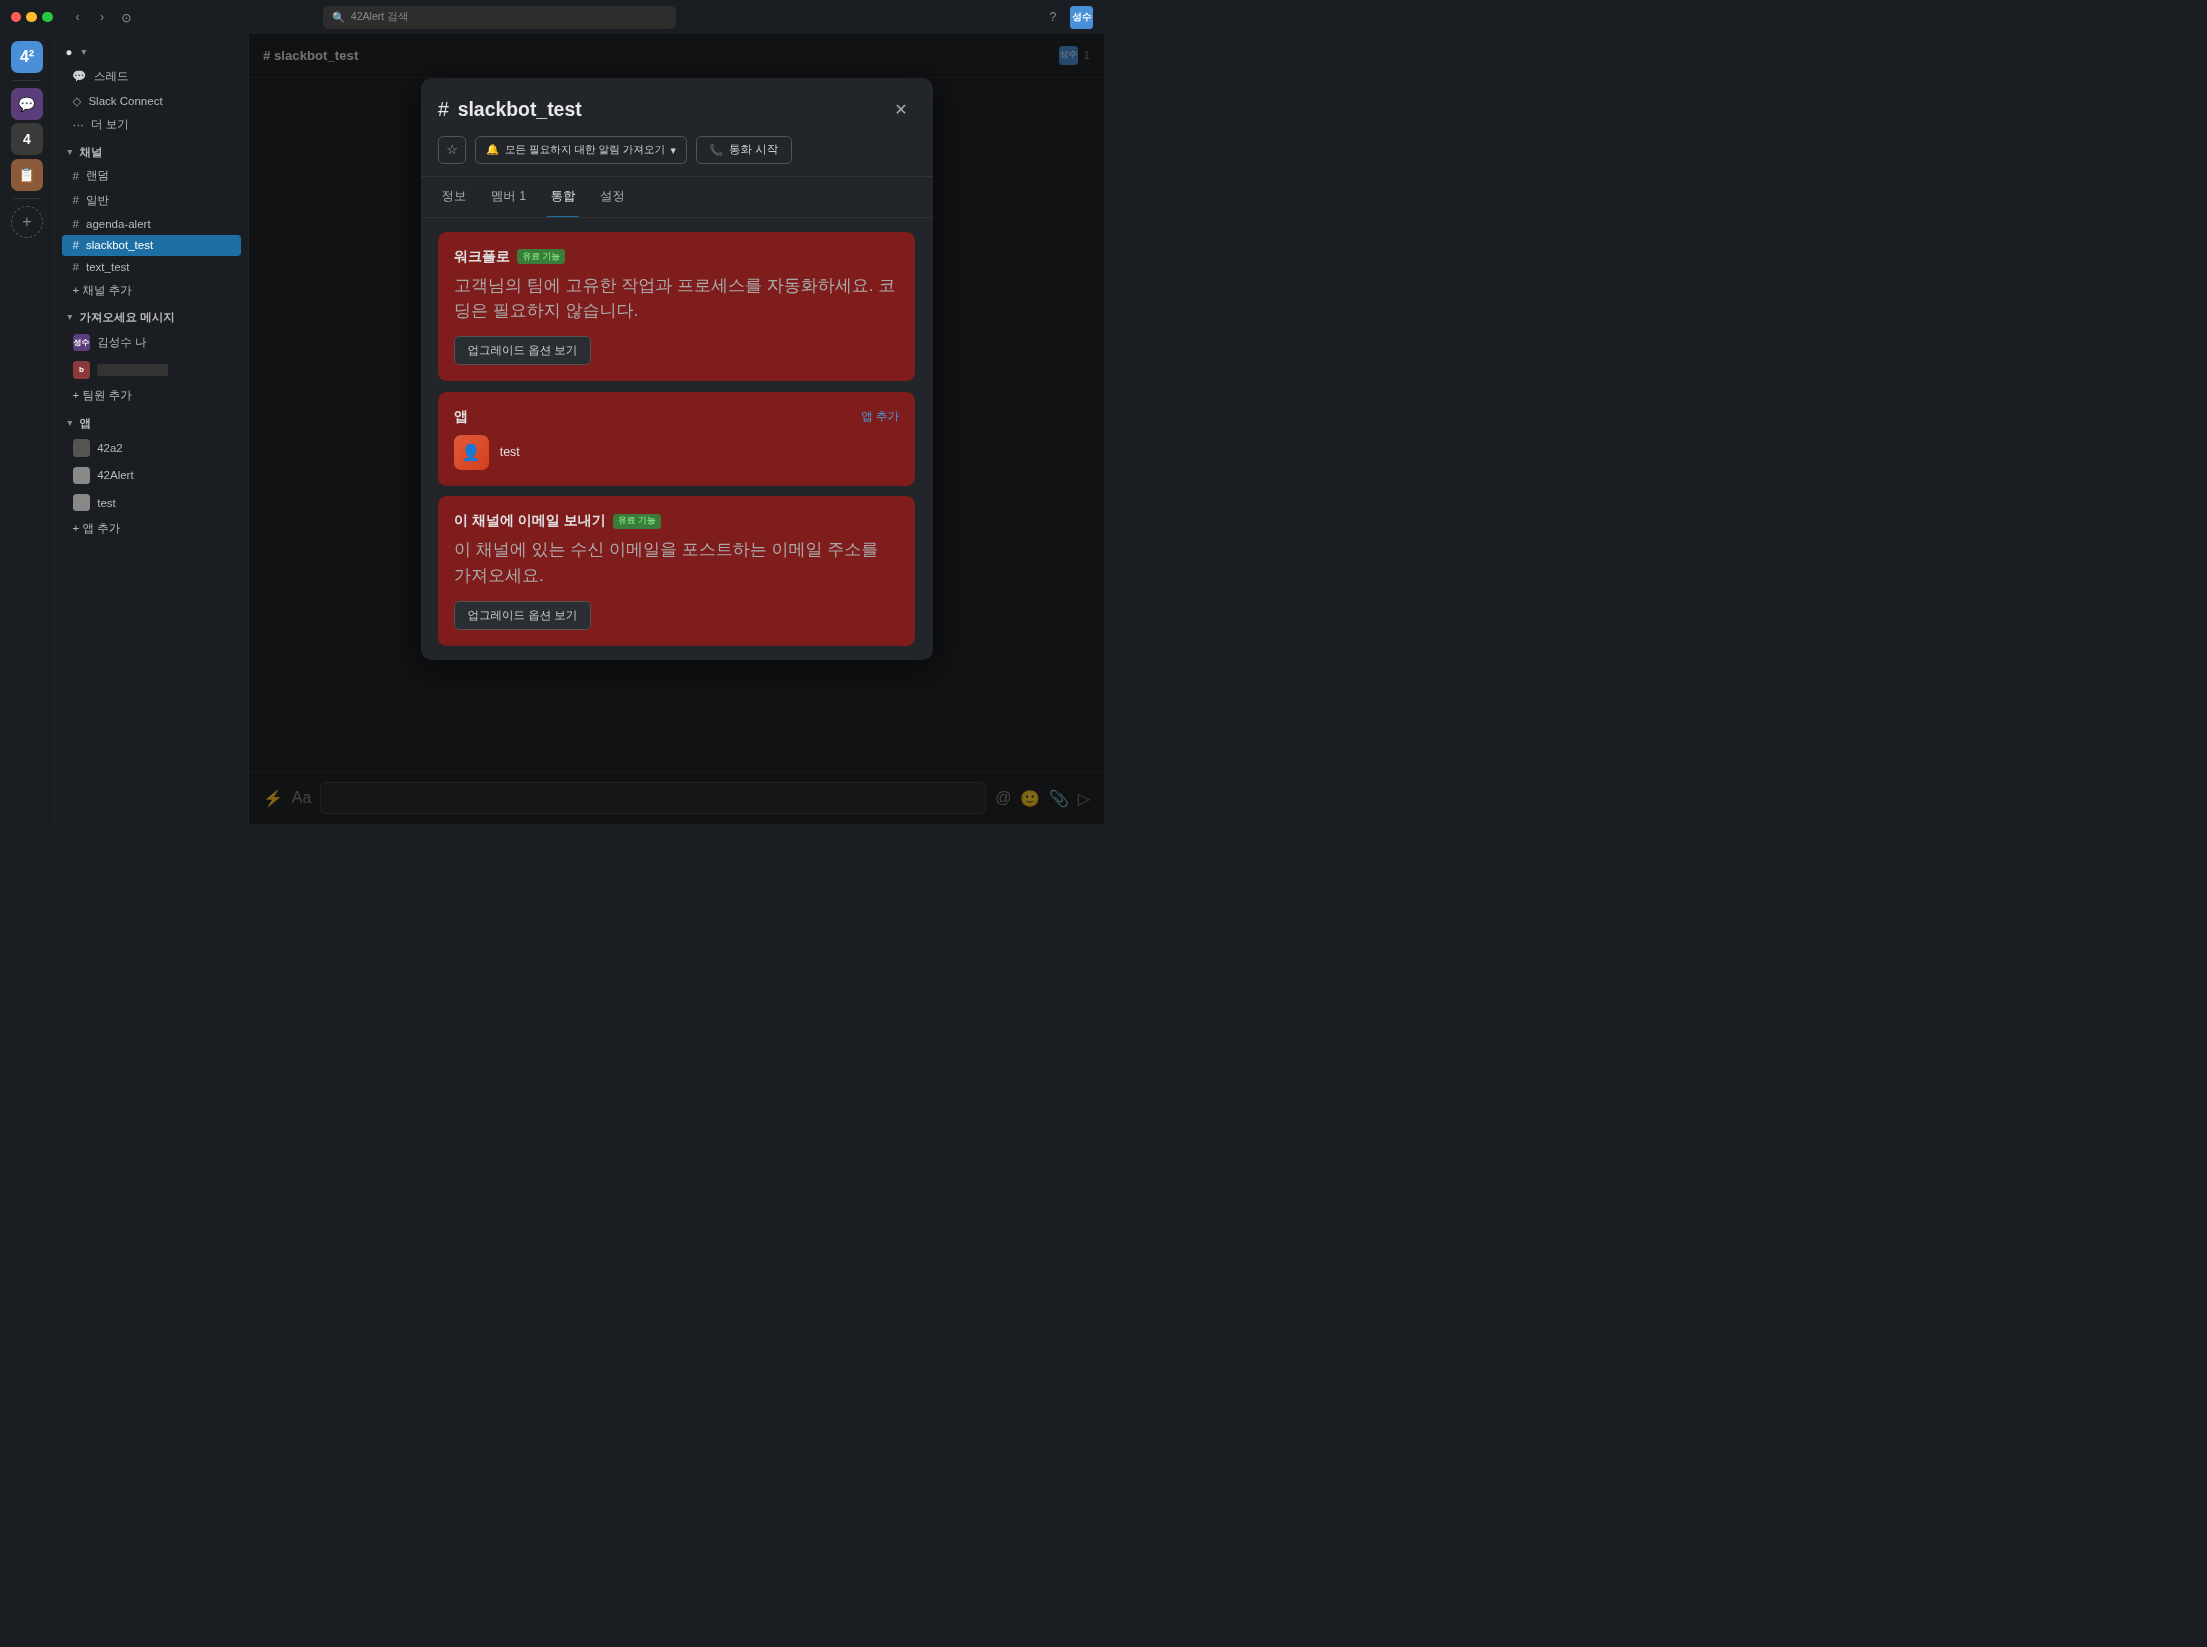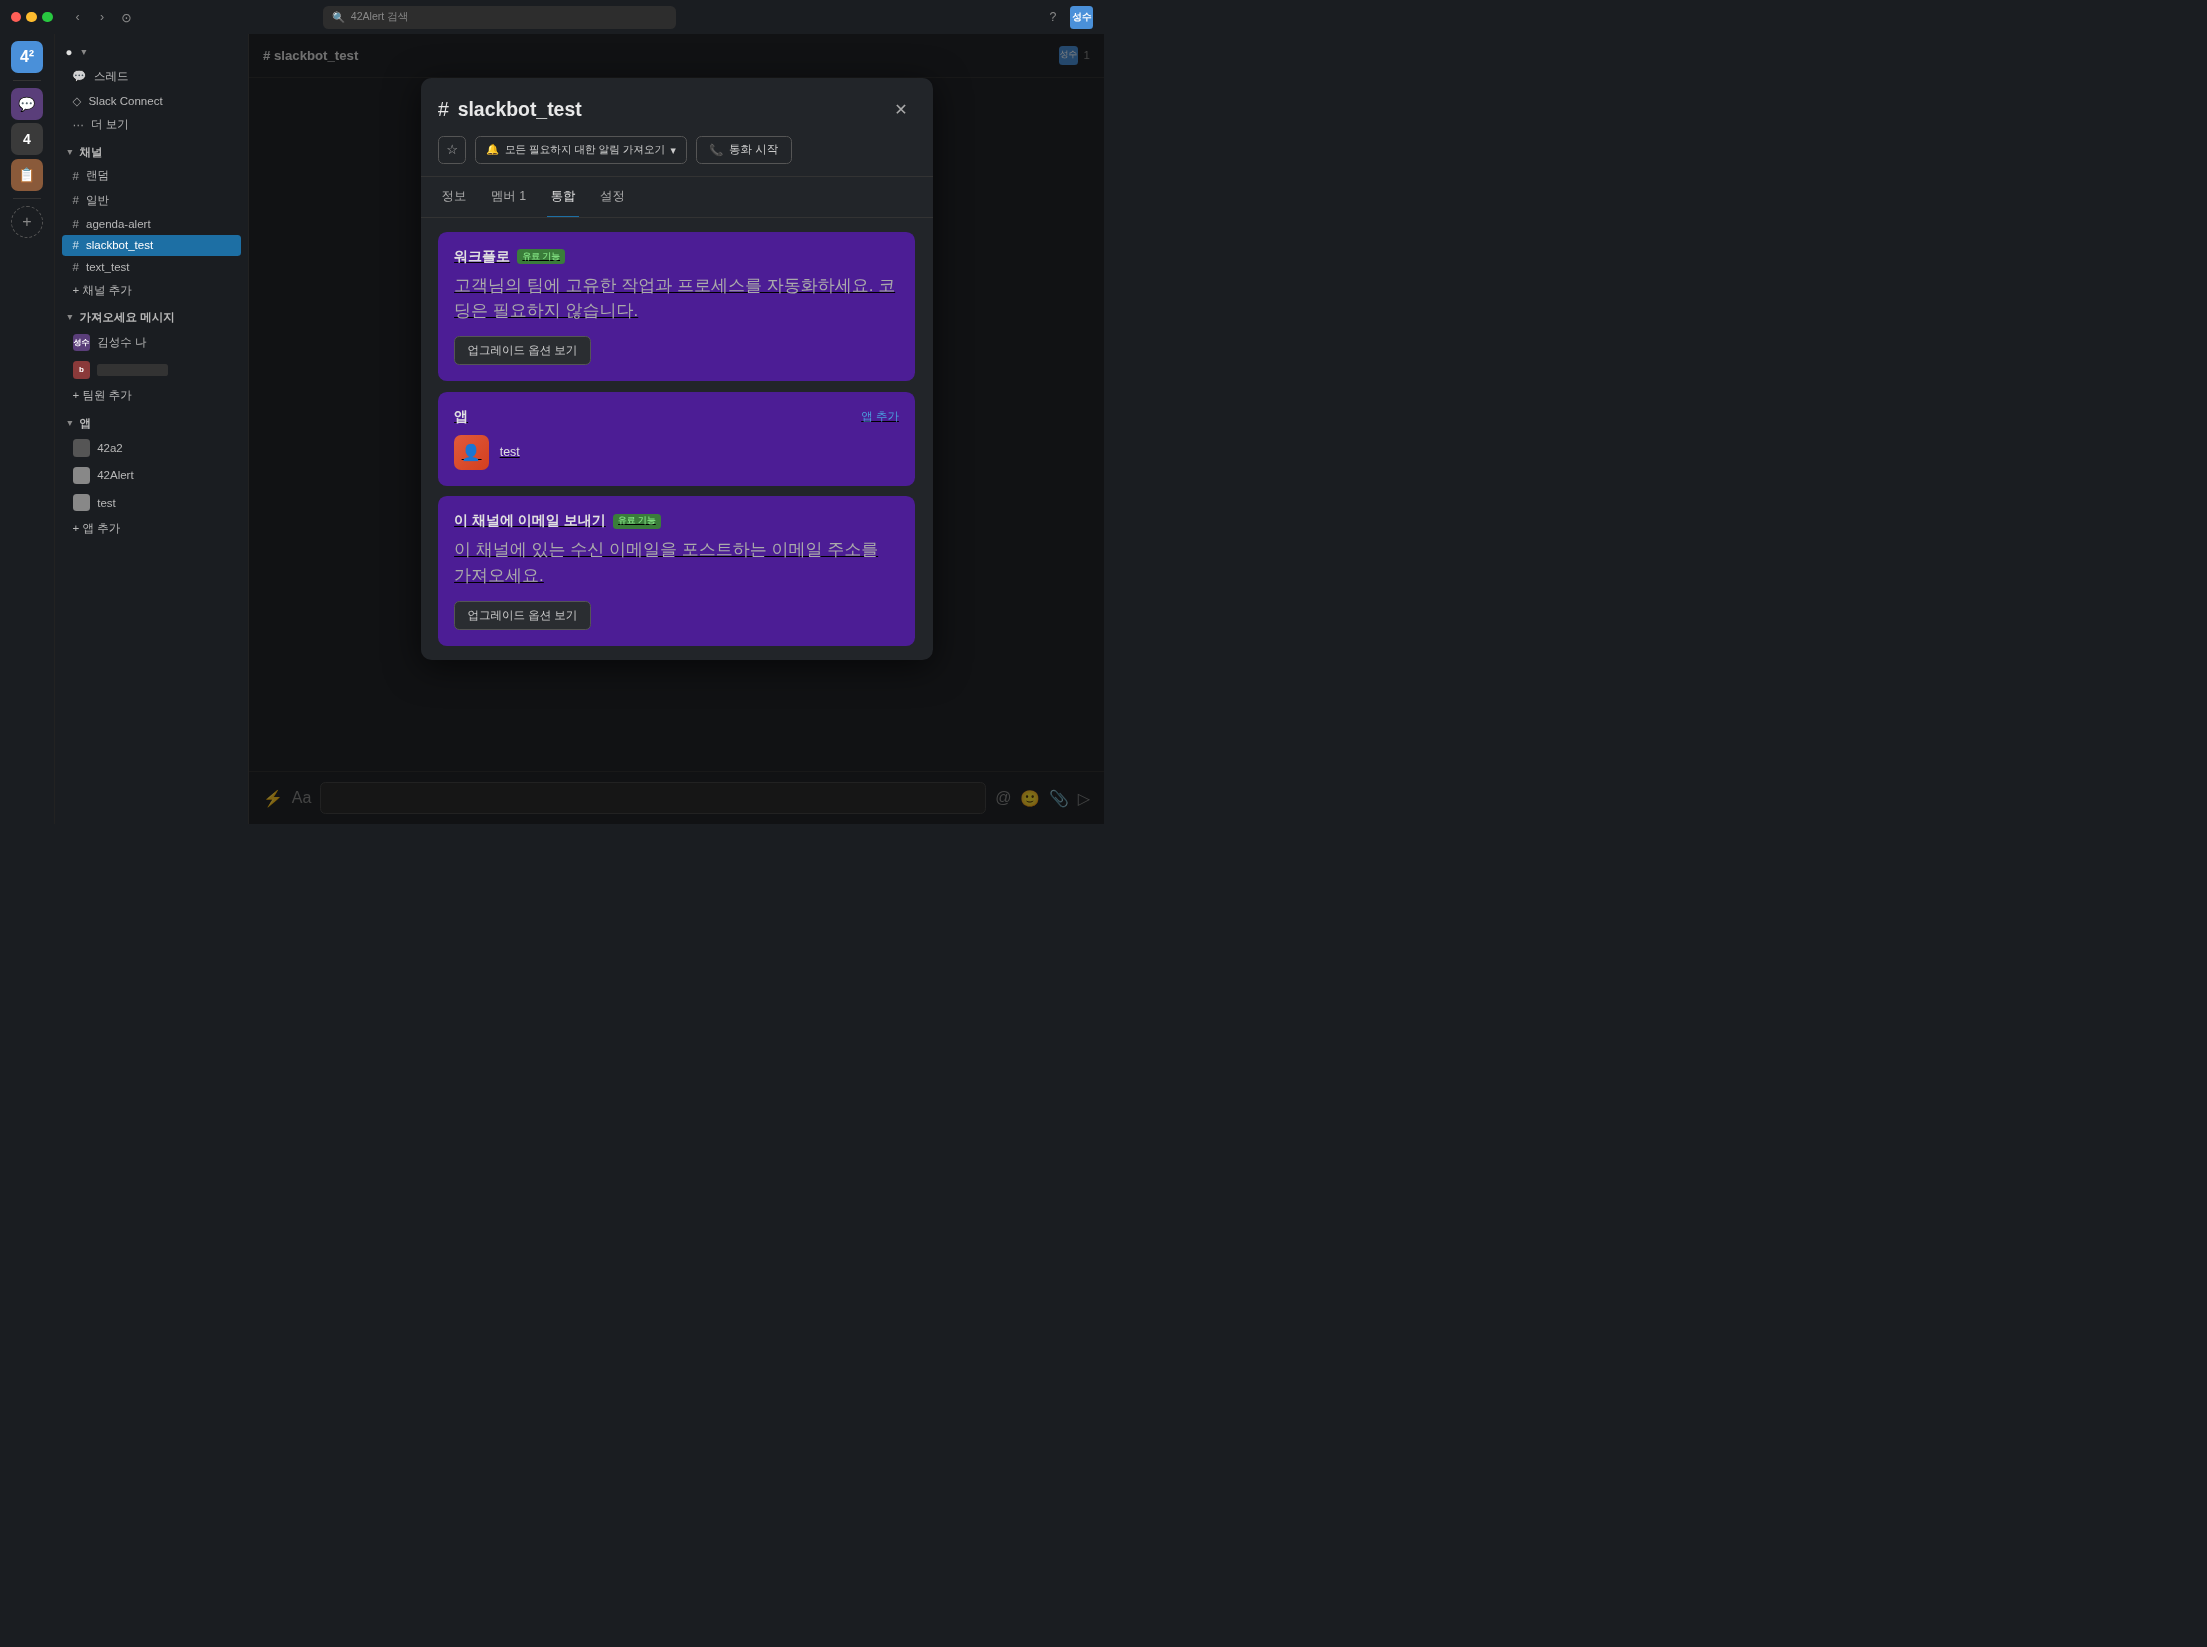--- a/index.html
+++ b/index.html
@@ -382,24 +382,23 @@
       padding: 14px 17.6px;
       overflow-y: auto;
       max-height: 512px;
       display: flex;
       flex-direction: column;
       gap: 10.6px;
     }
 
     
     .card {
-      background: #4c1d95;
+      background: #7f1d1d;
       border-radius: 8.8px;
       padding: 16px;
-      text-decoration: underline;
     }
     .card-title {
       font-size: 14px;
       font-weight: 700;
       color: #e0e0e0;
       margin-bottom: 7px;
       display: flex;
       align-items: center;
       gap: 7px;
     }

